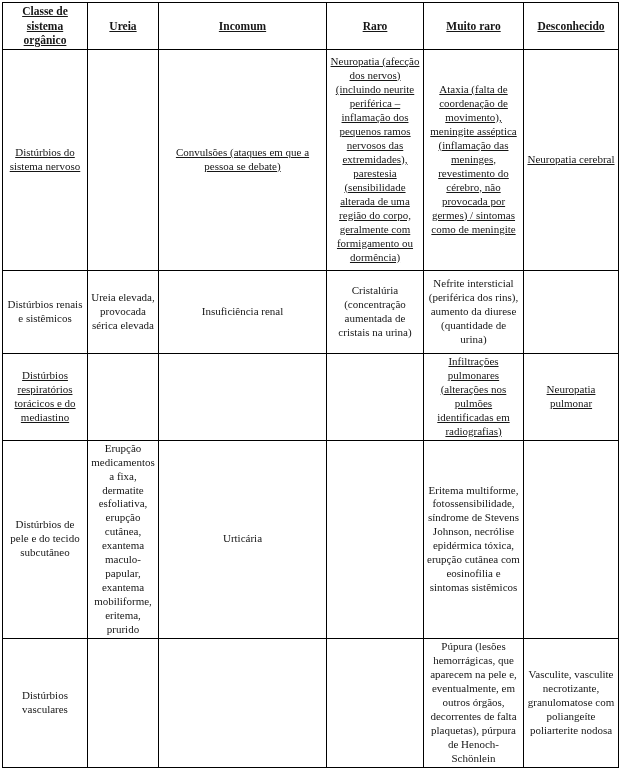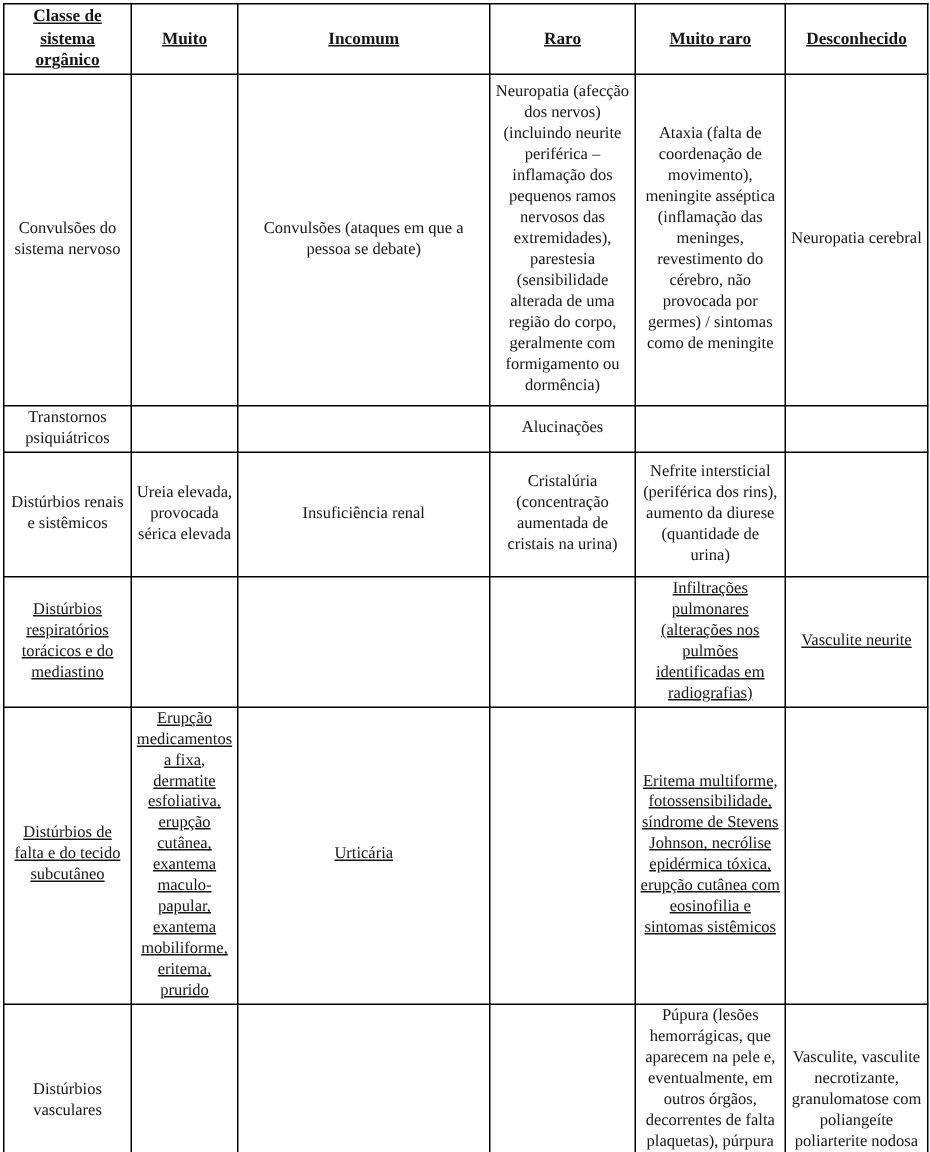--- a/index.html
+++ b/index.html
@@ -32,84 +32,76 @@
     font-size: 11px;
     line-height: 1.27;
     word-wrap: break-word;
   }
   table.adr th {
     font-weight: bold;
     text-decoration: underline;
     font-size: 11.5px;
     height: 40px;
   }
-  tr.r1 td { height: 218px; }
+  tr.r1 td { height: 218px; text-decoration: underline; }
   tr.r2 td { height: 28px; }
   tr.r3 td { height: 80px; }
   tr.r4 td { height: 80px; text-decoration: underline; }
-  tr.r5 td { height: 180px; text-decoration: underline; }
+  tr.r5 td { height: 180px; }
   tr.r6 td { height: 119px; }
 </style>
 </head>
 <body>
 
 <table class="adr">
   <colgroup>
     <col class="c1">
       <col class="c2">
       <col class="c3">
       <col class="c4">
       <col class="c5">
       <col class="c6">
   </colgroup>
   <thead>
     <tr>
       <th>Classe de sistema orgânico</th>
-      <th>Muito</th>
+      <th>Ureia</th>
       <th>Incomum</th>
       <th>Raro</th>
       <th>Muito raro</th>
       <th>Desconhecido</th>
     </tr>
   </thead>
   <tbody>
     <tr class="r1">
-      <td>Convulsões do sistema nervoso</td>
+      <td>Distúrbios do sistema nervoso</td>
       <td></td>
       <td>Convulsões (ataques em que a pessoa se debate)</td>
       <td>Neuropatia (afecção dos nervos) (incluindo neurite periférica – inflamação dos pequenos ramos nervosos das extremidades), parestesia (sensibilidade alterada de uma região do corpo, geralmente com formigamento ou dormência)</td>
       <td>Ataxia (falta de coordenação de movimento), meningite asséptica (inflamação das meninges, revestimento do cérebro, não provocada por germes) / sintomas como de meningite</td>
       <td>Neuropatia cerebral</td>
-    </tr>
-    <tr class="r2">
-      <td>Transtornos psiquiátricos</td>
-      <td></td>
-      <td></td>
-      <td>Alucinações</td>
-      <td></td>
-      <td></td>
     </tr>
     <tr class="r3">
       <td>Distúrbios renais e sistêmicos</td>
       <td>Ureia elevada, provocada sérica elevada</td>
       <td>Insuficiência renal</td>
       <td>Cristalúria (concentração aumentada de cristais na urina)</td>
       <td>Nefrite intersticial (periférica dos rins), aumento da diurese (quantidade de urina)</td>
       <td></td>
     </tr>
     <tr class="r4">
       <td>Distúrbios respiratórios torácicos e do mediastino</td>
       <td></td>
       <td></td>
       <td></td>
       <td>Infiltrações pulmonares (alterações nos pulmões identificadas em radiografias)</td>
-      <td>Vasculite neurite</td>
+      <td>Neuropatia pulmonar</td>
     </tr>
     <tr class="r5">
-      <td>Distúrbios de falta e do tecido subcutâneo</td>
+      <td>Distúrbios de pele e do tecido subcutâneo</td>
       <td>Erupção medicamentosa fixa, dermatite esfoliativa, erupção cutânea, exantema maculo-papular, exantema mobiliforme, eritema, prurido</td>
       <td>Urticária</td>
       <td></td>
       <td>Eritema multiforme, fotossensibilidade, síndrome de Stevens Johnson, necrólise epidérmica tóxica, erupção cutânea com eosinofilia e sintomas sistêmicos</td>
       <td></td>
     </tr>
     <tr class="r6">
       <td>Distúrbios vasculares</td>
       <td></td>
       <td></td>

